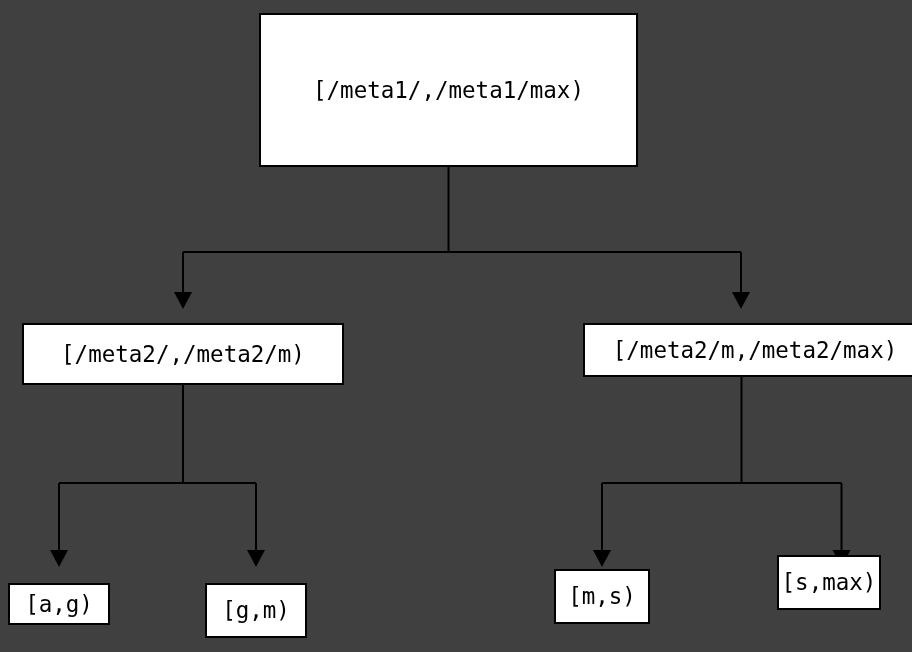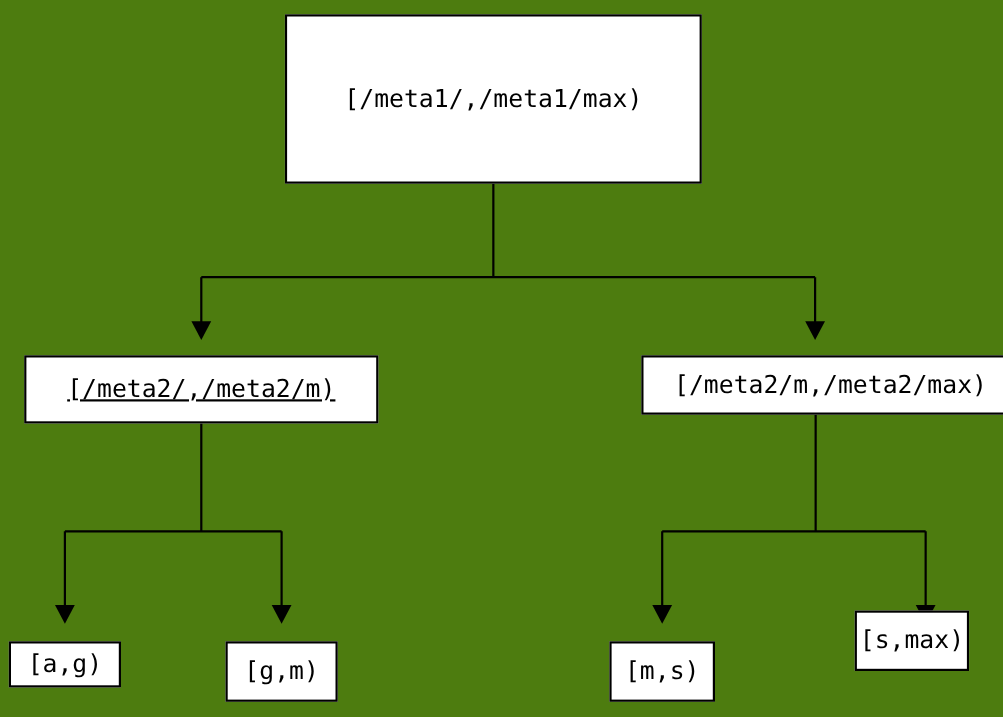--- a/index.html
+++ b/index.html
@@ -4,21 +4,21 @@
 <style>
   html, body {
     margin: 0;
     padding: 0;
     background: #ffffff;
   }
   #stage {
     position: relative;
     width: 912px;
     height: 652px;
-    background: #4d7c0f;
+    background: #404040;
     overflow: hidden;
     font-family: "DejaVu Sans Mono", monospace;
   }
   #connectors {
     position: absolute;
     left: 0;
     top: 0;
   }
   .node {
     position: absolute;
@@ -27,25 +27,25 @@
     background: #ffffff;
     display: flex;
     align-items: center;
     justify-content: center;
     font-size: 22.5px;
     line-height: 1;
     color: #000000;
     white-space: nowrap;
   }
   #node-root      { left: 259px; top: 13px;  width: 379px; height: 154px; }
-  #node-left      { left: 22px;  top: 323px; width: 322px; height: 62px; text-decoration: underline; }
+  #node-left      { left: 22px;  top: 323px; width: 322px; height: 62px; }
   #node-right     { left: 583px; top: 323px; width: 344px; height: 54px; }
   #node-leaf-ag   { left: 8px;   top: 583px; width: 102px; height: 42px; }
   #node-leaf-gm   { left: 205px; top: 583px; width: 102px; height: 55px; }
-  #node-leaf-ms   { left: 554px; top: 583px; width: 96px;  height: 55px; }
+  #node-leaf-ms   { left: 554px; top: 569px; width: 96px;  height: 55px; }
   #node-leaf-smax { left: 777px; top: 555px; width: 104px; height: 55px; }
   .edge {
     stroke: #000000;
     stroke-width: 2;
     fill: none;
   }
   .arrowhead {
     fill: #000000;
     stroke: none;
   }

